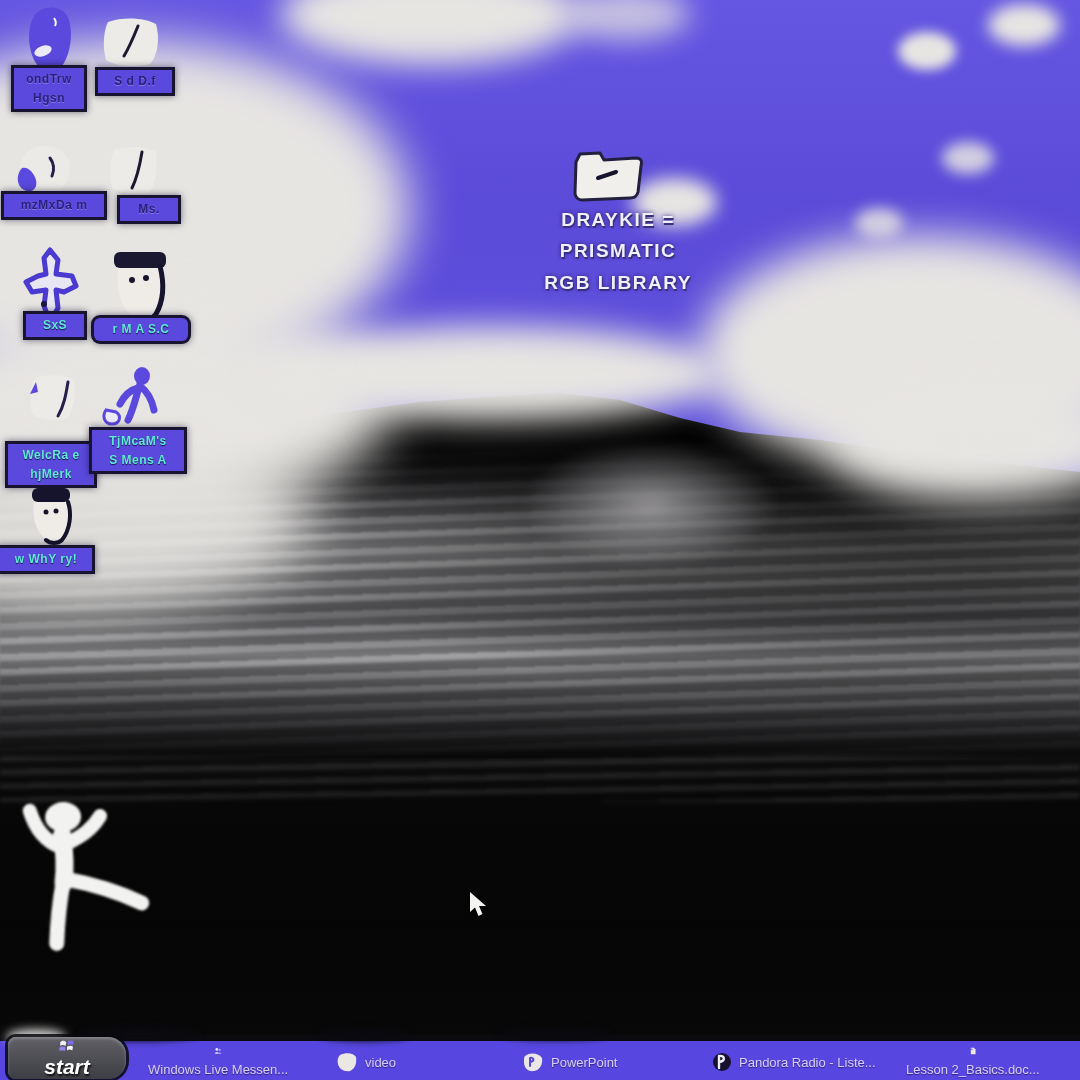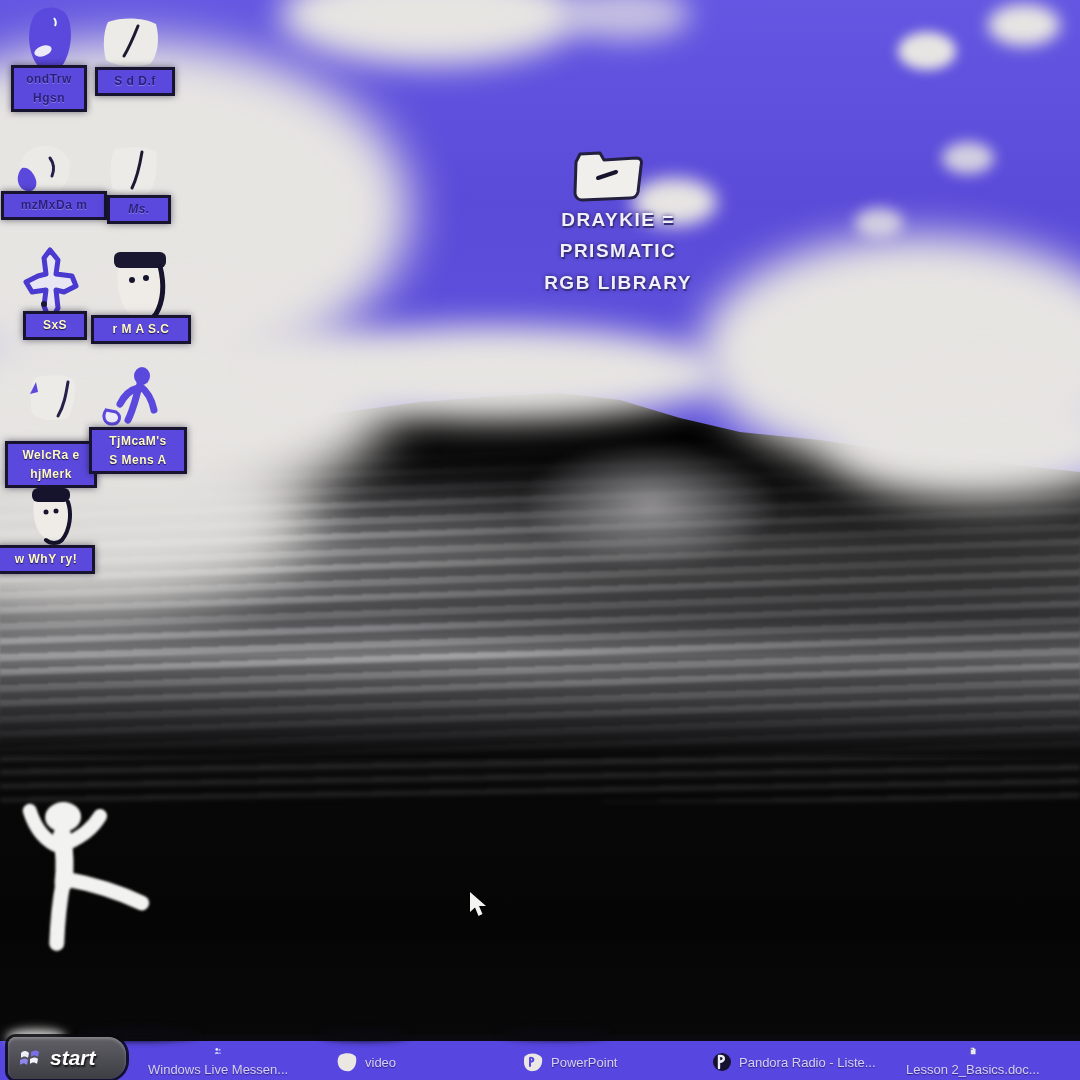--- a/index.html
+++ b/index.html
@@ -25,37 +25,37 @@
   .hill-blob{position:absolute;left:520px;top:440px;width:260px;height:130px;border-radius:50%;
         background:radial-gradient(rgba(175,173,176,.8),rgba(175,173,176,0) 70%);filter:blur(6px);}
   .ground{position:absolute;left:0;top:758px;width:1080px;height:278px;
         background:linear-gradient(180deg,#101011 0%,#070708 18%,#050506 60%,#080809 100%);}
   .ground-streaks{position:absolute;left:0;top:756px;width:1080px;height:46px;opacity:.35;filter:blur(2px);
         background:repeating-linear-gradient(179deg,rgba(230,230,230,.35) 0 3px,rgba(0,0,0,.6) 6px 14px);}
 
   
   .dicon{position:absolute;cursor:pointer;}
   .dicon .art{display:block;}
-  .ilabel{position:absolute;background:#5b49dd;color:#fef9c3;font-weight:bold;font-size:12px;
+  .ilabel{position:absolute;background:#5b49dd;color:#5eead4;font-weight:bold;font-size:12px;
           line-height:1.55;text-align:center;letter-spacing:.5px;padding:2px 4px;
           box-shadow:0 0 0 3px #181430,0 0 7px 3px rgba(12,9,34,.55);filter:blur(.4px);
           text-shadow:0 1px 1px rgba(10,8,40,.8);}
   .ilabel.dark{color:#2a1f7a;text-shadow:0 1px 0 rgba(255,255,255,.25);}
   .flabel{position:absolute;left:528px;top:204px;width:180px;text-align:center;color:#f1eff9;
           font-weight:bold;font-size:19px;line-height:1.65;letter-spacing:1.5px;filter:blur(.5px);
           text-shadow:1px 2px 0 #37307f,0 0 4px rgba(34,26,96,.9);}
 
   
   .taskbar{position:absolute;left:0;top:1035px;width:1080px;height:45px;background:#5746e0;
            border-top:6px solid #0a0a0f;box-sizing:border-box;}
   .tb-lump{position:absolute;background:#0a0a0f;border-radius:50%;filter:blur(3px);}
   .start-btn{position:absolute;left:8px;top:-4px;width:118px;height:42px;cursor:pointer;
            background:linear-gradient(180deg,#606066,#3d3d44);border-radius:8px 18px 18px 8px;
            box-shadow:0 0 0 3px rgba(8,8,14,.85),inset 0 2px 3px rgba(255,255,255,.25);
-           display:flex;align-items:center;gap:8px;padding:0 10px;box-sizing:border-box;}
+           display:flex;align-items:center;gap:0;padding:0 10px;box-sizing:border-box;flex-direction:column;}
   .start-btn span{color:#fff;font-weight:bold;font-style:italic;font-size:21px;
            text-shadow:1px 2px 2px rgba(0,0,0,.8);filter:blur(.3px);}
   .tb-item{position:absolute;top:6px;height:30px;display:flex;align-items:center;gap:7px;cursor:pointer;}
   .tb-item span{color:rgba(238,234,255,.85);font-size:13px;filter:blur(.45px);
            text-shadow:0 1px 1px rgba(20,12,70,.6);white-space:nowrap;}
 
   .cursor{position:absolute;left:468px;top:891px;filter:drop-shadow(0 1px 1px rgba(0,0,0,.8));}
   .dancer{position:absolute;left:8px;top:792px;filter:blur(1.2px);transform:rotate(-3deg);}
 </style>
 </head>
@@ -130,21 +130,21 @@
     <div class="ilabel dark" style="left:-6px;top:54px;width:92px;">
       <div>mzMxDa m</div>
     </div>
   </div>
 
   <div class="dicon" style="left:106px;top:144px;width:60px;height:86px;">
     <svg class="art" width="56" height="54" viewBox="0 0 56 54">
       <path d="M8,6 C22,2 40,2 50,8 C52,22 50,38 44,48 C30,52 14,50 6,44 C4,30 4,16 8,6 Z" fill="#edebe7"></path>
       <path d="M36,8 C34,20 32,32 26,44" stroke="#1c1a30" stroke-width="3" fill="none" stroke-linecap="round"></path>
     </svg>
-    <div class="ilabel dark" style="left:4px;top:54px;width:50px;font-style:italic;">
+    <div class="ilabel dark" style="left:14px;top:54px;width:50px;">
       <div>Ms.</div>
     </div>
   </div>
 
   <div class="dicon" style="left:20px;top:246px;width:70px;height:100px;">
     <svg class="art" width="64" height="84" viewBox="0 0 64 84">
       <path d="M30,4 L38,14 L36,28 L52,30 L56,40 L44,46 L36,44 L38,62 L30,76 L24,60 L26,44 L12,46 L6,36 L18,30 L26,28 L24,12 Z" fill="#e9e6f4" stroke="#4a3ad0" stroke-width="5" stroke-linejoin="round"></path>
       <circle cx="24" cy="58" r="3" fill="#1c1838"></circle>
     </svg>
     <div class="ilabel" style="left:6px;top:68px;width:50px;">
@@ -153,21 +153,21 @@
   </div>
 
   <div class="dicon" style="left:100px;top:248px;width:90px;height:100px;">
     <svg class="art" width="78" height="82" viewBox="0 0 78 82">
       <rect x="14" y="4" width="52" height="16" rx="6" fill="#1a1830"></rect>
       <path d="M18,20 C16,40 20,60 34,70 C46,76 58,70 60,54 L60,20 Z" fill="#efece8"></path>
       <path d="M60,18 C64,34 64,52 56,66 C50,74 38,76 30,70" stroke="#16142c" stroke-width="5" fill="none" stroke-linecap="round"></path>
       <circle cx="32" cy="32" r="3" fill="#16142c"></circle>
       <circle cx="46" cy="30" r="3" fill="#16142c"></circle>
     </svg>
-    <div class="ilabel" style="left:-6px;top:70px;width:86px;">
+    <div class="ilabel" style="left:-6px;top:70px;width:86px;border-radius:6px;">
       <div>r M A S.C</div>
     </div>
   </div>
 
   <div class="dicon" style="left:24px;top:372px;width:70px;height:118px;">
     <svg class="art" width="58" height="54" viewBox="0 0 58 54">
       <path d="M10,6 C24,2 42,2 50,8 C52,20 50,36 44,46 C30,50 16,48 8,42 C6,30 6,16 10,6 Z" fill="#edebe7"></path>
       <path d="M12,10 L6,22 L14,20 Z" fill="#5b49dd"></path>
       <path d="M44,10 C42,22 40,34 34,44" stroke="#24204a" stroke-width="3" fill="none" stroke-linecap="round"></path>
     </svg>

